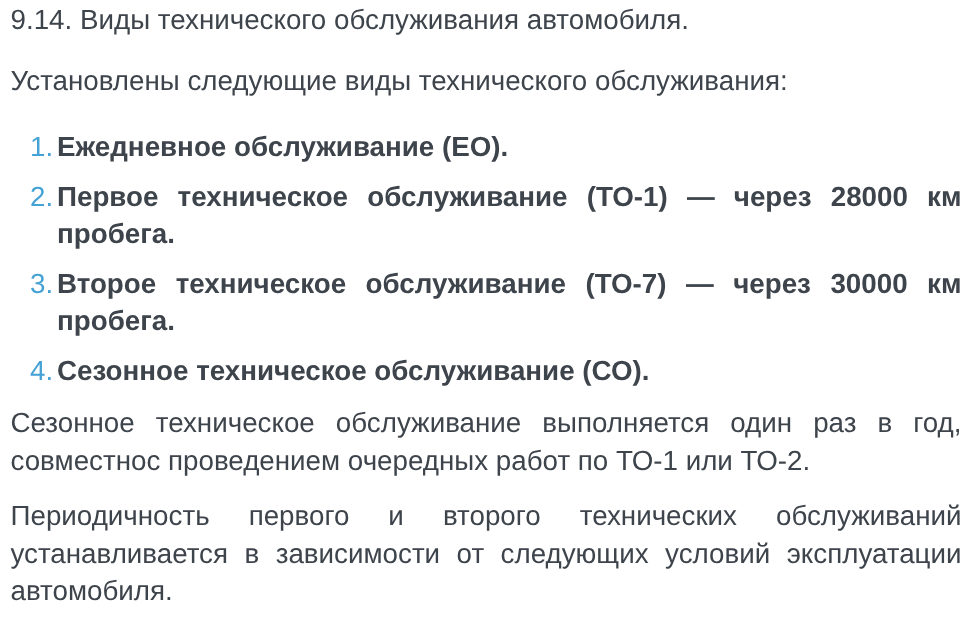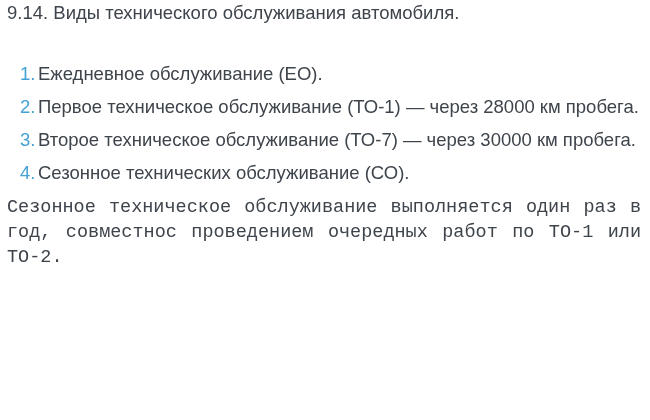--- a/index.html
+++ b/index.html
@@ -15,72 +15,74 @@
     font-family: "Liberation Sans", sans-serif;
     font-size: 18.5px;
     line-height: 25px;
     color: #3e444b;
     padding: 0 9px 0 7px;
   }
   .para {
     margin: 0 0 19px 0;
   }
   .para.heading {
-    margin-bottom: 36px;
+    margin-bottom: 16px;
   }
   .para.justify {
     text-align: justify;
     text-align-last: left;
   }
   .para.seasonal {
     margin-bottom: 12px;
-    font-family: Liberation Mono, monospace;
   }
   ol.maintenance-list {
     list-style: none;
     margin: 0 0 10px 0;
     padding: 0 0 0 13px;
   }
   ol.maintenance-list li {
     display: flex;
     margin-bottom: 8px;
   }
   .list-num {
     flex: 0 0 18px;
     color: #45a2d5;
   }
   .list-txt {
     flex: 1;
     text-align: justify;
     text-align-last: left;
+    font-weight: bold;
   }
 </style>
 </head>
 <body>
 
 <div>
 
   <p class="para heading">9.14. Виды технического обслуживания автомобиля.</p>
 
+  <p class="para">Установлены следующие виды технического обслуживания:</p>
 
   <ol class="maintenance-list">
     <li>
       <span class="list-num">1.</span>
       <span class="list-txt">Ежедневное обслуживание (ЕО).</span>
     </li>
     <li>
       <span class="list-num">2.</span>
       <span class="list-txt">Первое техническое обслуживание (ТО-1) — через 28000 км пробега.</span>
     </li>
     <li>
       <span class="list-num">3.</span>
       <span class="list-txt">Второе техническое обслуживание (ТО-7) — через 30000 км пробега.</span>
     </li>
     <li>
       <span class="list-num">4.</span>
-      <span class="list-txt">Сезонное технических обслуживание (СО).</span>
+      <span class="list-txt">Сезонное техническое обслуживание (СО).</span>
     </li>
   </ol>
 
   <p class="para justify seasonal">Сезонное техническое обслуживание выполняется один раз в год, совместнос проведением очередных работ по ТО-1 или ТО-2.</p>
 
+  <p class="para justify">Периодичность первого и второго технических обслуживаний устанавливается в зависимости от следующих условий эксплуатации автомобиля.</p>
 
 </div>
 
 </body></html>

